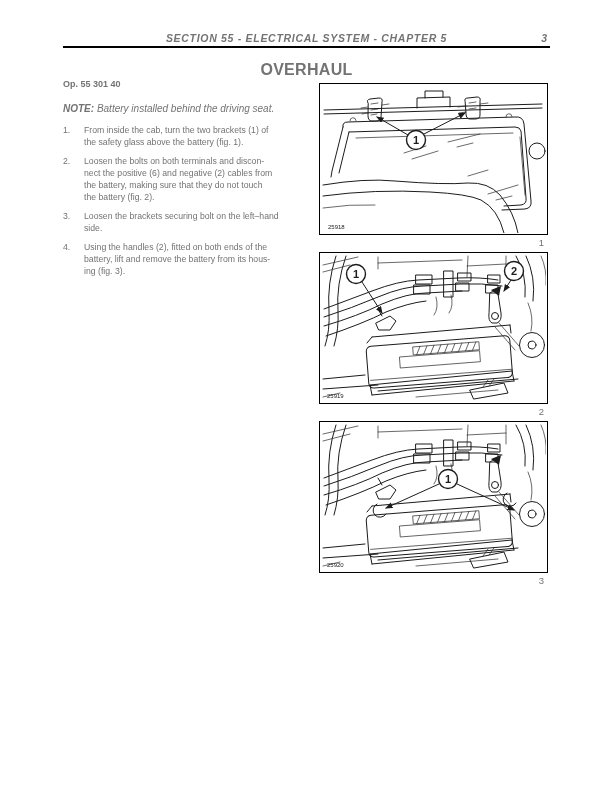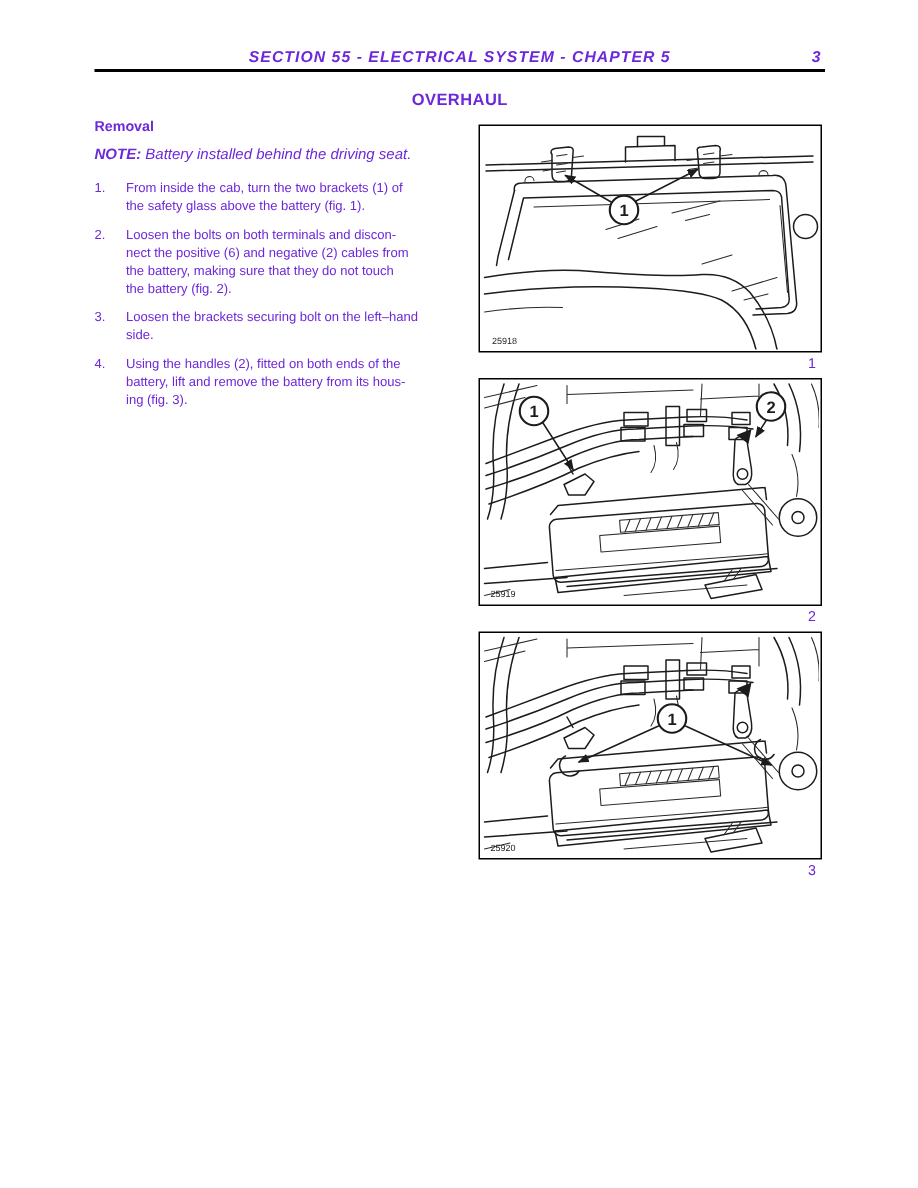--- a/index.html
+++ b/index.html
@@ -1,33 +1,33 @@
 <!DOCTYPE html>
 <html><head>
 <meta charset="utf-8">
 <style>
   html,body { margin:0; padding:0; background:#fff; }
   .page {
     position:relative; width:564px; height:792px; background:#ffffff;
-    font-family:"Liberation Sans", sans-serif; color:#6d28d9; overflow:hidden;
+    font-family:"Liberation Sans", sans-serif; color:#737373; overflow:hidden;
   }
   
   .header { position:absolute; left:63px; top:32px; width:487px; height:16px; }
   .header-title {
     position:absolute; left:0; right:0; text-align:center;
     font-size:10.5px; font-weight:bold; font-style:italic; letter-spacing:0.7px;
   }
   .header-pagenum {
     position:absolute; right:3px; top:0;
     font-size:10.5px; font-weight:bold; font-style:italic;
   }
   .header-rule { position:absolute; left:63px; top:46px; width:487px; height:2px; background:#000; }
   .section-title {
     position:absolute; left:63px; top:61px; width:487px; text-align:center;
-    font-size:11px; font-weight:bold; letter-spacing:0.3px;
+    font-size:16px; font-weight:bold; letter-spacing:0.3px;
   }
   
   .text-col { position:absolute; left:63px; top:79px; width:234px; }
   .op-code { font-size:9px; font-weight:bold; margin:0 0 14px 0; }
   .heading { font-size:11.5px; font-weight:bold; margin:0 0 10px 0; letter-spacing:0.2px; }
   .subheading { font-size:9.5px; font-weight:bold; margin:0 0 8px 0; }
   .note { font-size:10px; font-style:italic; line-height:12px; margin:0 0 9px 0; }
   .note .note-prefix { font-weight:bold; }
   .step { display:flex; margin:0 0 7px 0; }
   .step-num { width:21px; flex:0 0 21px; font-size:8.7px; line-height:12px; }
@@ -62,21 +62,21 @@
 <div class="page">
 
   <div class="header">
     <div class="header-title">SECTION 55 - ELECTRICAL SYSTEM - CHAPTER 5</div>
     <div class="header-pagenum">3</div>
   </div>
   <div class="header-rule"></div>
   <div class="section-title">OVERHAUL</div>
 
   <div class="text-col">
-    <div class="subheading">Removal</div>
+    <div class="op-code">Op. 55 301 40</div>
     <div class="note"><span class="note-prefix">NOTE:</span> <span>Battery installed behind the driving seat.</span></div>
 
     <div class="step">
       <div class="step-num">1.</div>
       <div class="step-text">From inside the cab, turn the two brackets (1) of
 the safety glass above the battery (fig. 1).</div>
     </div>
     <div class="step">
       <div class="step-num">2.</div>
       <div class="step-text">Loosen the bolts on both terminals and discon-

